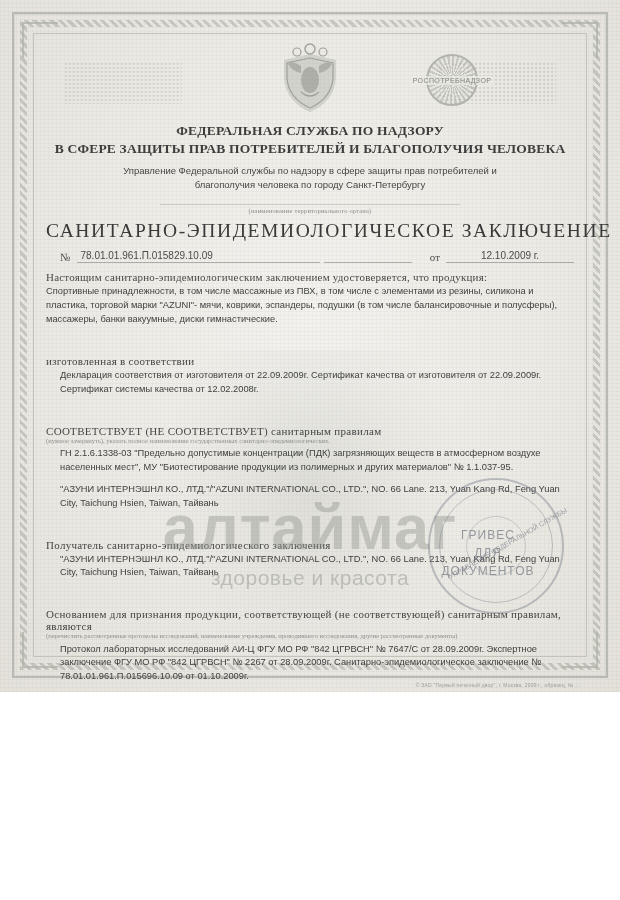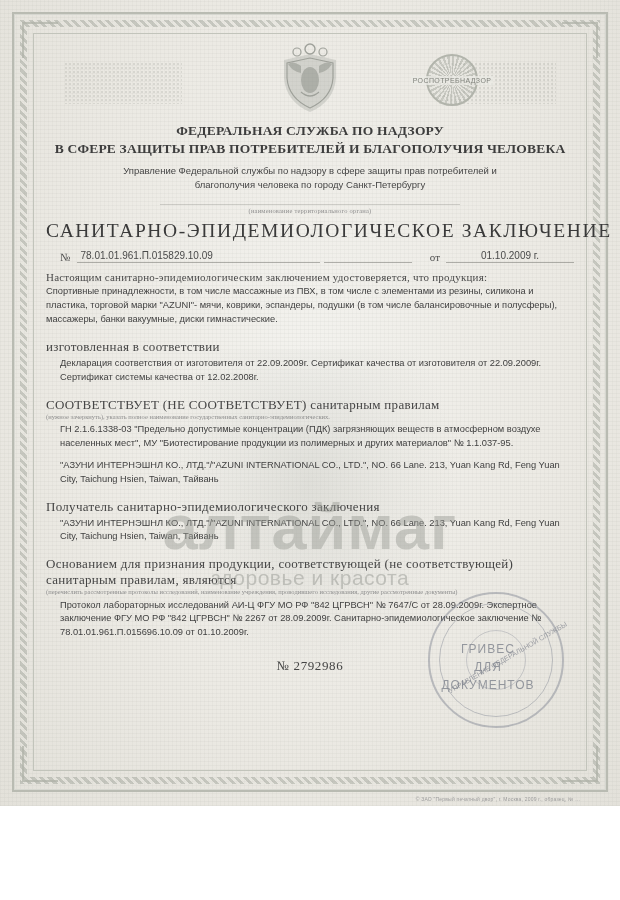--- a/index.html
+++ b/index.html
@@ -12,21 +12,21 @@
     height: 900px;
     overflow: hidden;
     font-family: "Liberation Serif", serif;
     color: #4a4a4a;
   }
 
   
   .page {
     position: relative;
     width: 620px;
-    height: 806px;
+    height: 692px;
     background:
       radial-gradient(ellipse at 50% 45%, #f3f2ee 0%, #eceae4 55%, #e3e1da 100%);
     overflow: hidden;
   }
   
   .page::before {
     content: "";
     position: absolute;
     inset: 0;
     background-image:
@@ -201,24 +201,24 @@
     color: #3f3f3f;
     margin-top: 2px;
   }
   .para .hint {
     font-size: 6.5px;
     color: #8f8f8f;
     line-height: 1.25;
     font-style: normal;
   }
   .section-head {
-    font-size: 13px;
+    font-size: 11px;
     letter-spacing: .3px;
     color: #454545;
-    margin-top: 12px;
+    margin-top: 28px;
   }
 
   .indent { padding-left: 14px; }
 
   .numero {
     margin-top: 18px;
     text-align: center;
     font-size: 13px;
     letter-spacing: .6px;
     color: #444;
@@ -374,21 +374,21 @@
 
     <div class="caption-line">(наименование территориального органа)</div>
 
     <h2 class="doc-title">САНИТАРНО-ЭПИДЕМИОЛОГИЧЕСКОЕ ЗАКЛЮЧЕНИЕ</h2>
 
     <div class="numrow">
       <span class="lbl">№</span>
       <span class="val num-field">78.01.01.961.П.015829.10.09</span>
       <span class="spacer"></span>
       <span class="lbl">от</span>
-      <span class="val date-field">01.10.2009 г.</span>
+      <span class="val date-field">12.10.2009 г.</span>
     </div>
 
     <div class="para">
       <div class="head">Настоящим санитарно-эпидемиологическим заключением удостоверяется, что продукция:</div>
       <div class="body">Спортивные принадлежности, в том числе массажные из ПВХ, в том числе с элементами из резины, силикона и пластика, торговой марки "AZUNI"- мячи, коврики, эспандеры, подушки (в том числе балансировочные и полусферы), массажеры, банки вакуумные, диски гимнастические.</div>
     </div>
 
     <div class="para">
       <div class="section-head">изготовленная в соответствии</div>
       <div class="body indent">Декларация соответствия от изготовителя от 22.09.2009г. Сертификат качества от изготовителя от 22.09.2009г. Сертификат системы качества от 12.02.2008г.</div>

